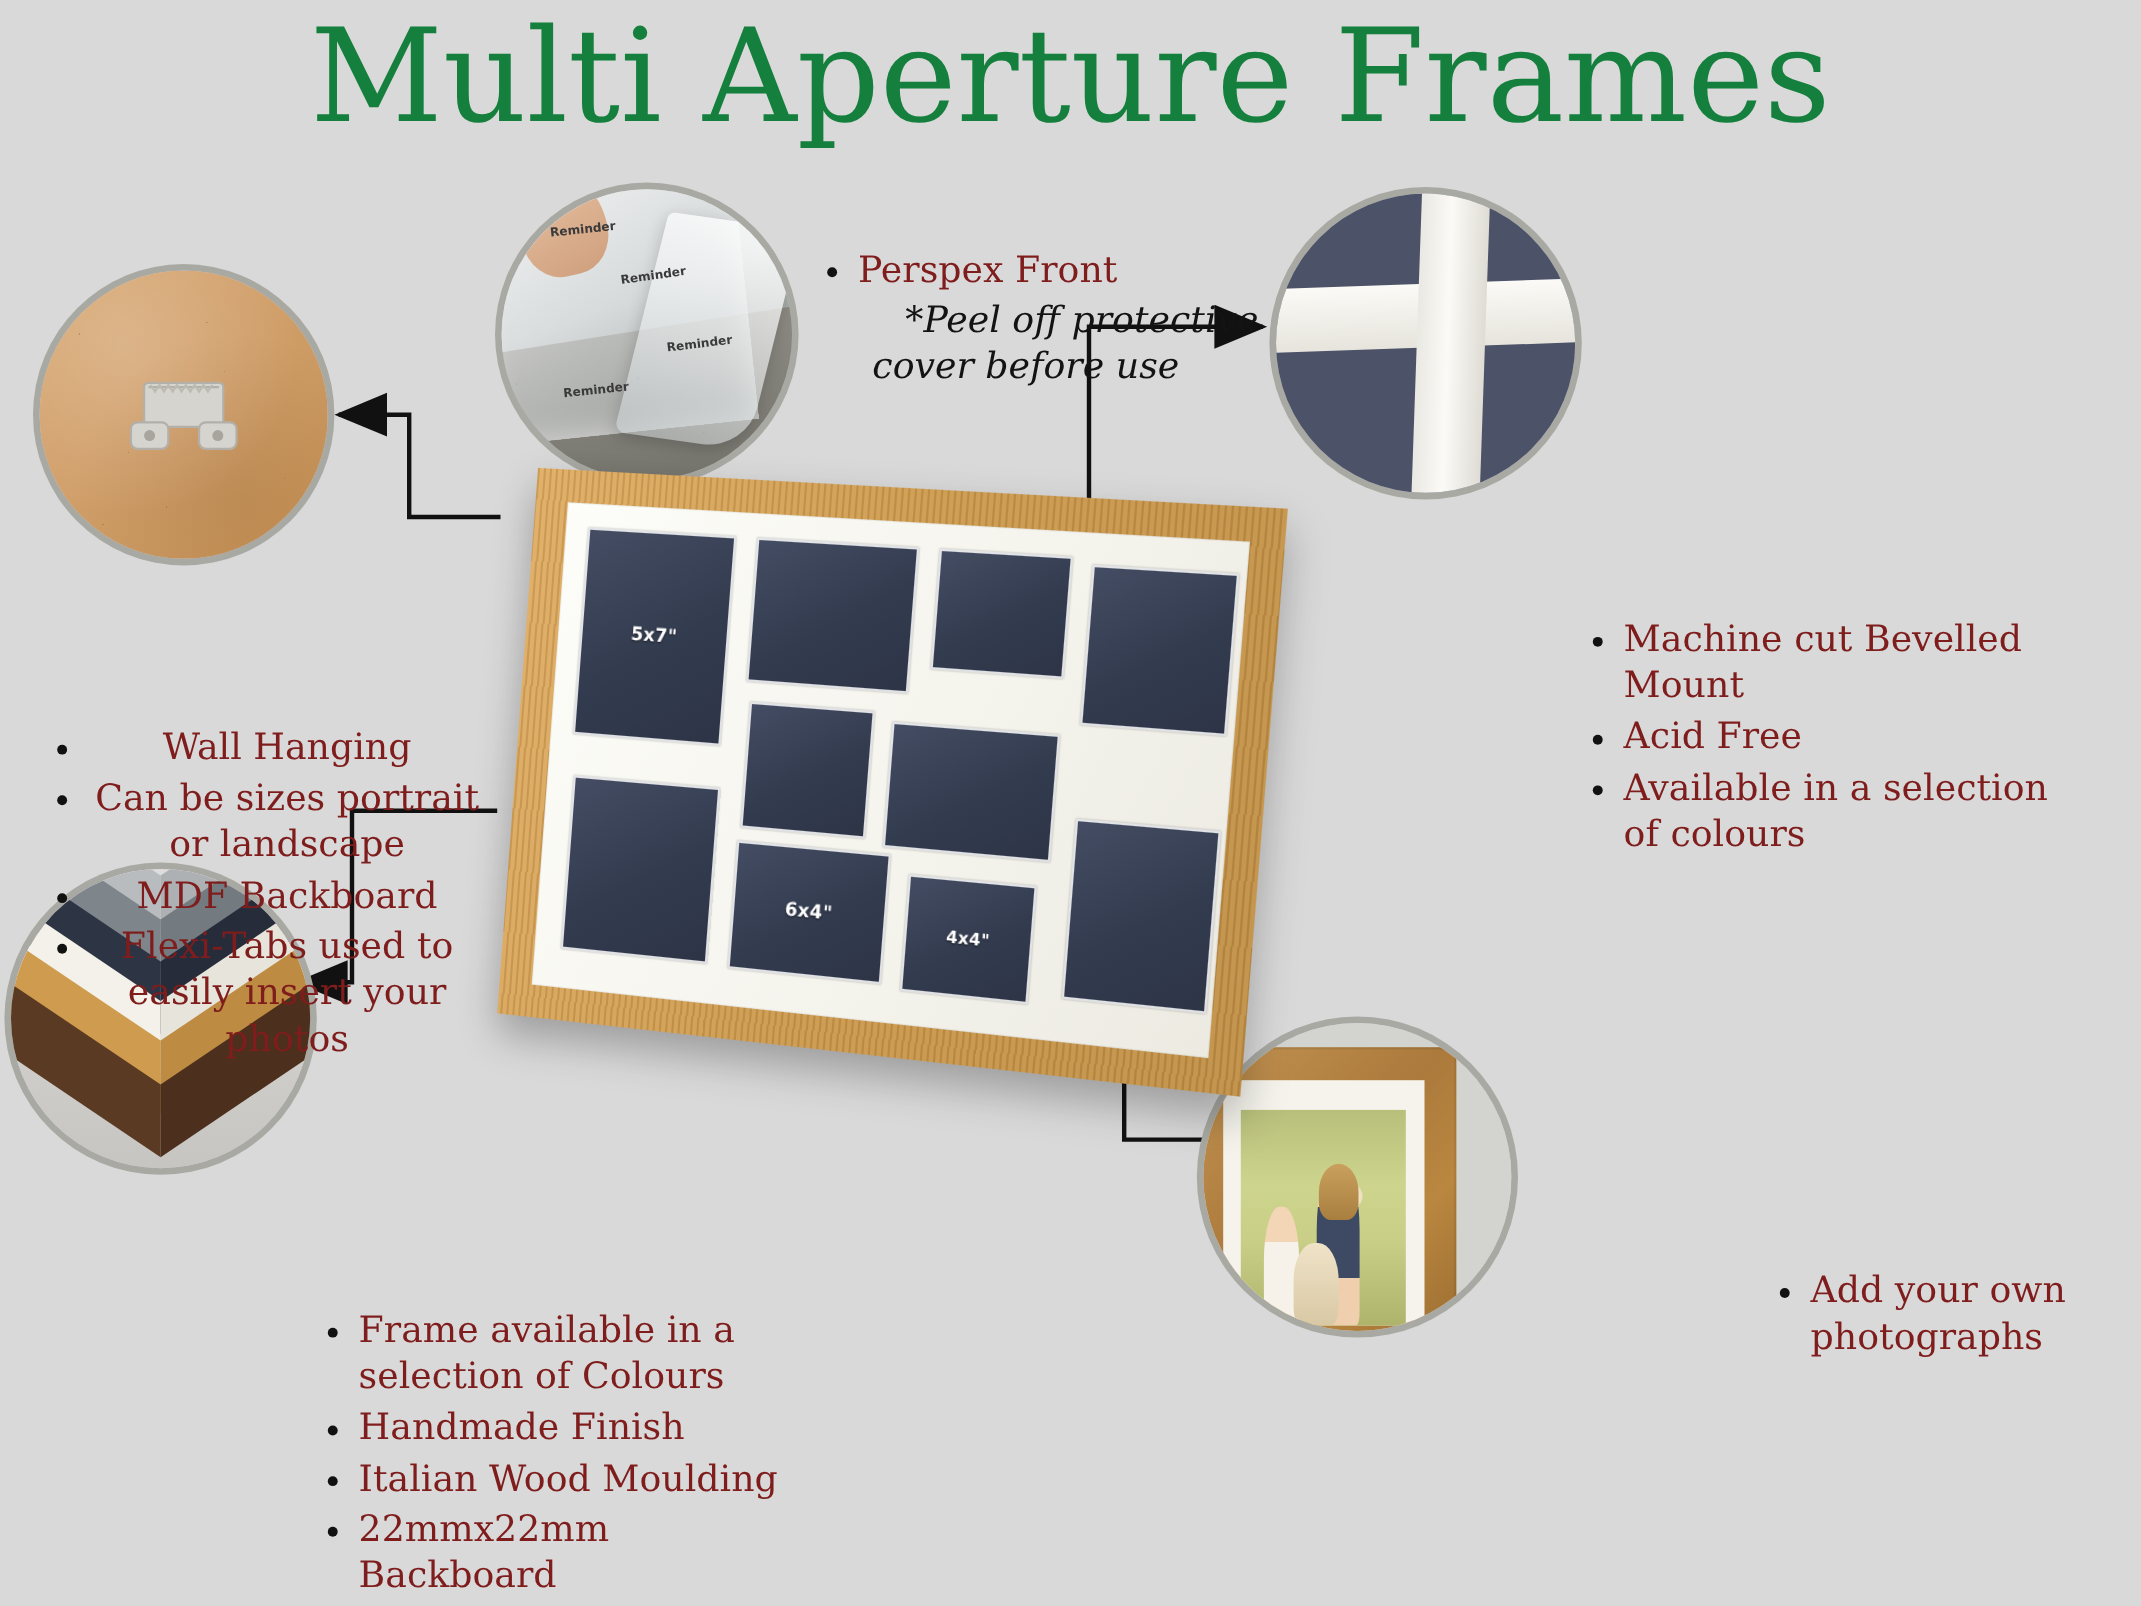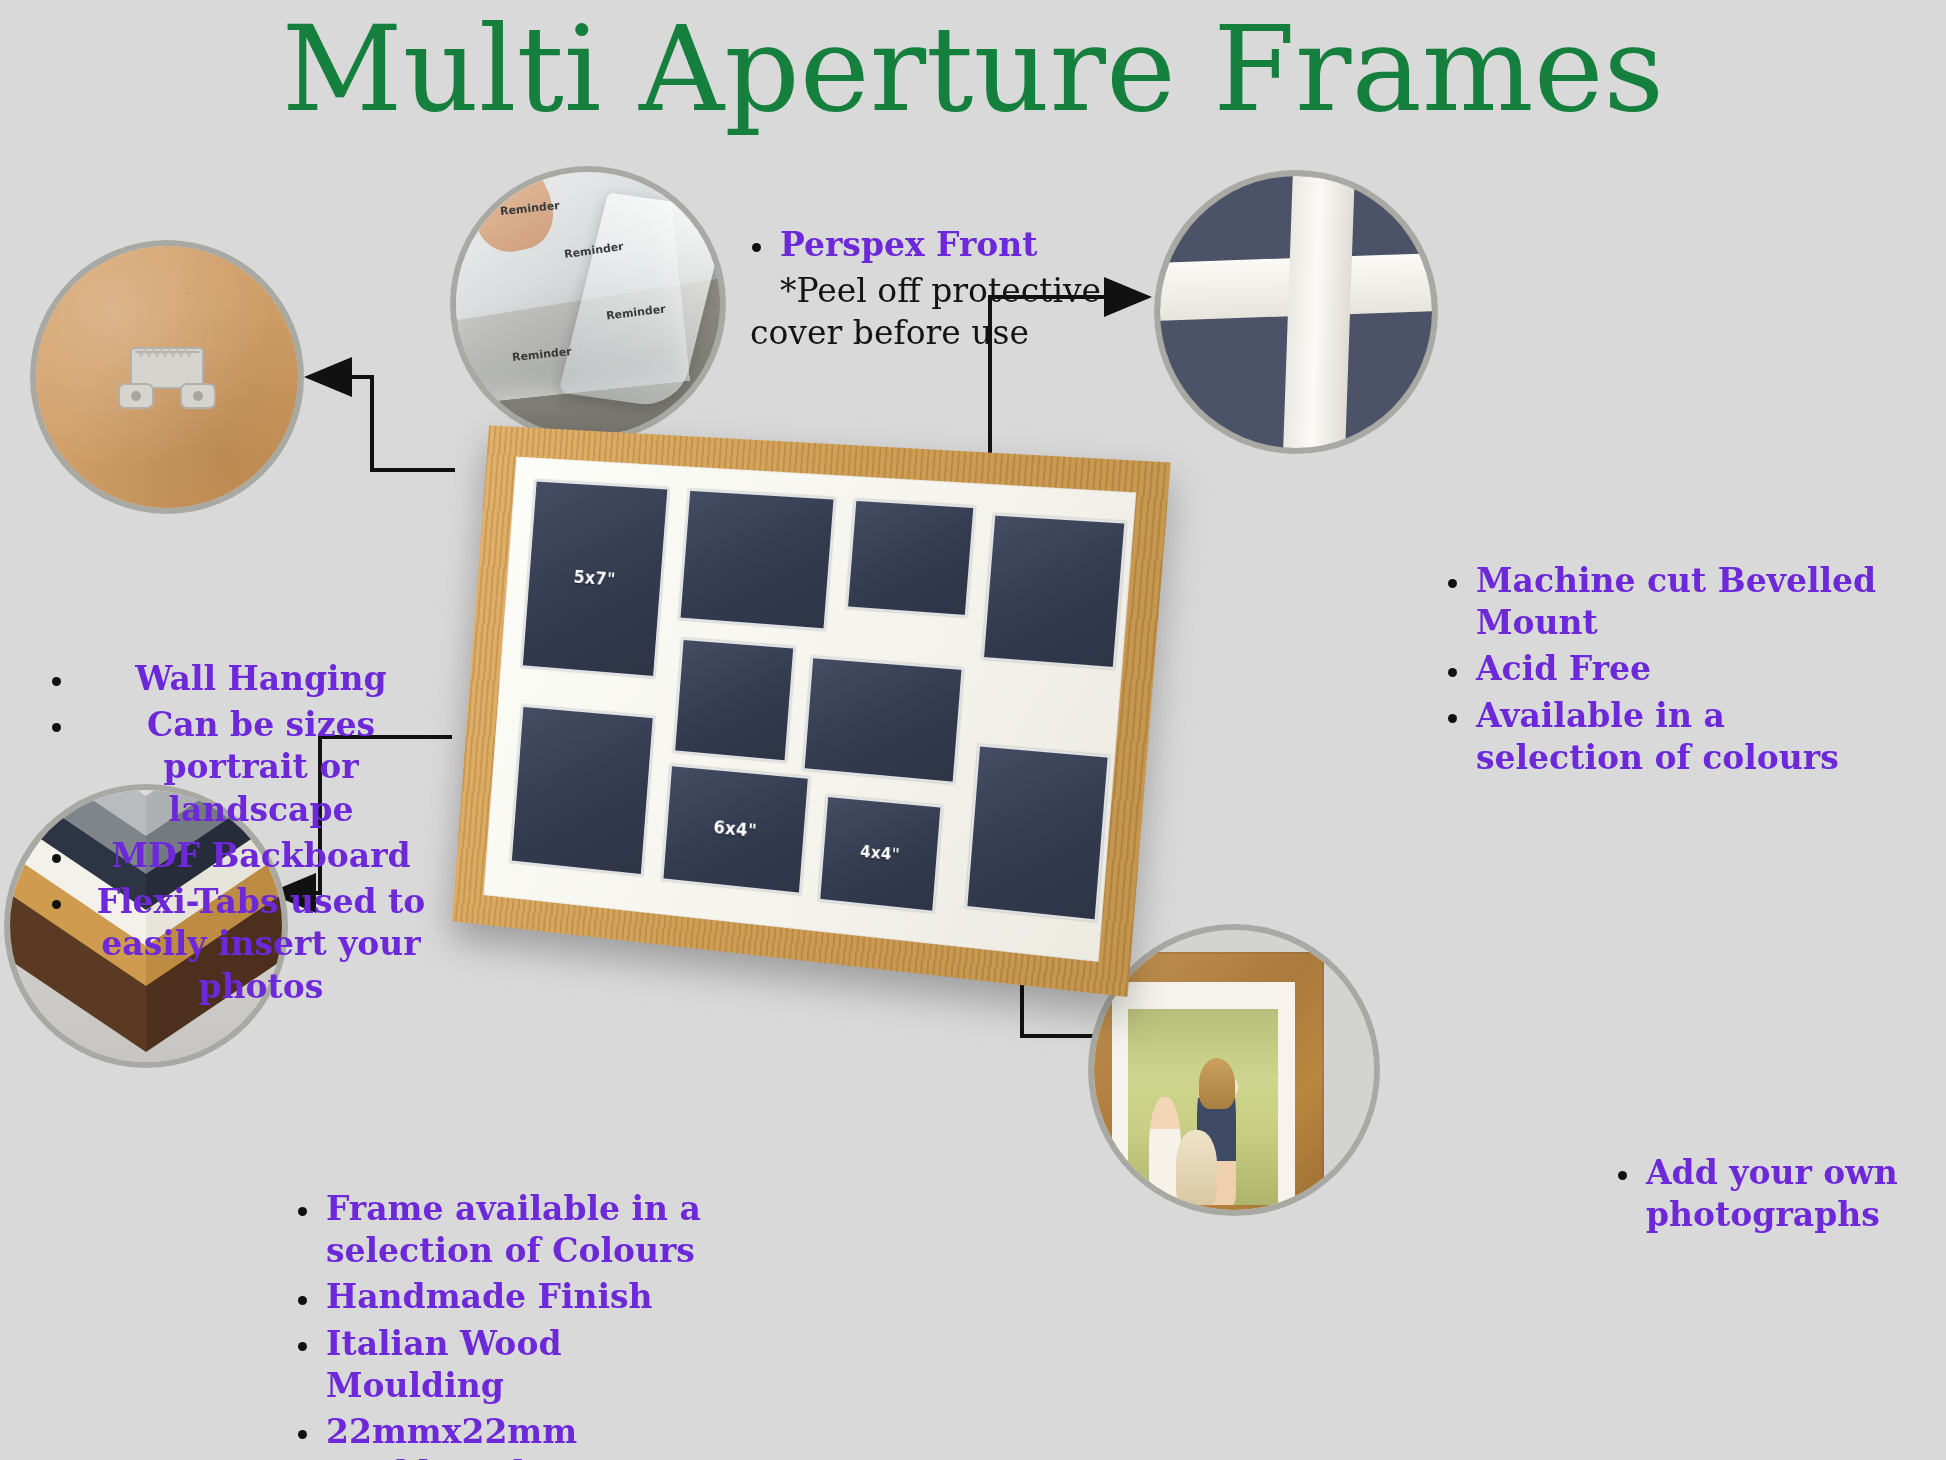--- a/index.html
+++ b/index.html
@@ -26,22 +26,21 @@
   }
 
   
   .bullets{position:absolute;margin:0;padding:0;list-style:none;}
   .bullets li{
     position:relative;
     padding-left:38px;
     margin-bottom:4px;
     font-size:33px;
     line-height:1.28;
-    color:#6d28d9;
-    font-weight:bold;
+    color:#7f1d1d;
   }
   .bullets li::before{
     content:"";
     position:absolute;left:10px;top:.58em;
     width:9px;height:9px;border-radius:50%;
     background:#111;
   }
 
   
   .bubble{
@@ -217,21 +216,21 @@
   .aperture .sz{
     position:absolute;left:50%;top:50%;transform:translate(-50%,-50%);
     color:#fff;font-family:"DejaVu Sans","Liberation Sans",sans-serif;
     font-size:17px;font-weight:700;letter-spacing:.3px;
     text-shadow:0 1px 2px rgba(0,0,0,.55);white-space:nowrap;
   }
 
   
   #connectors{position:absolute;inset:0;pointer-events:none;}
 
-  .t-italic{}
+  .t-italic{font-style:italic;margin-left:43px;}
 </style>
 </head>
 <body>
 
 <div class="stage">
 
   <div id="page-title">Multi Aperture Frames</div>
 
   <svg id="connectors" width="1946" height="1460">
     <defs>

